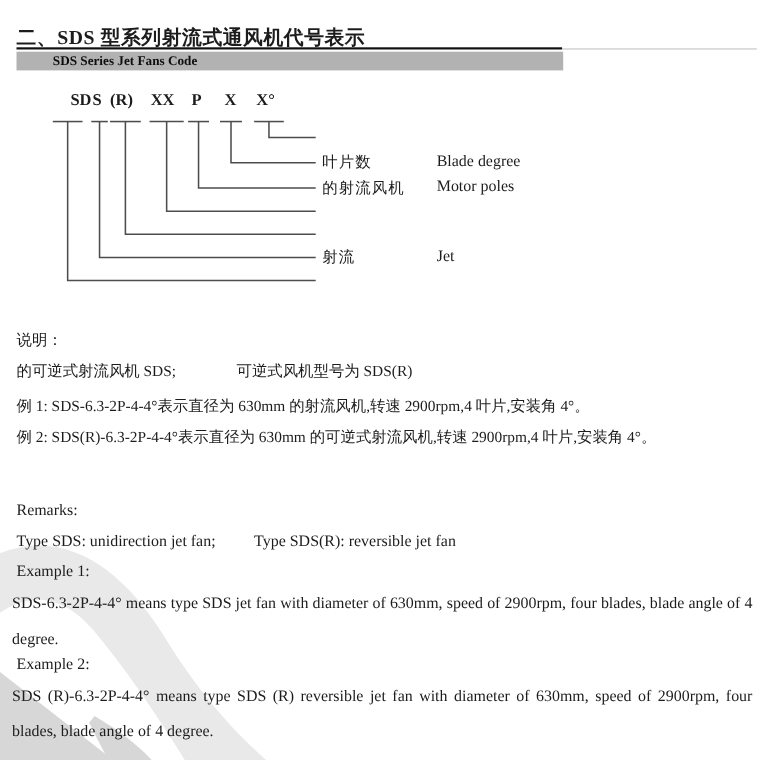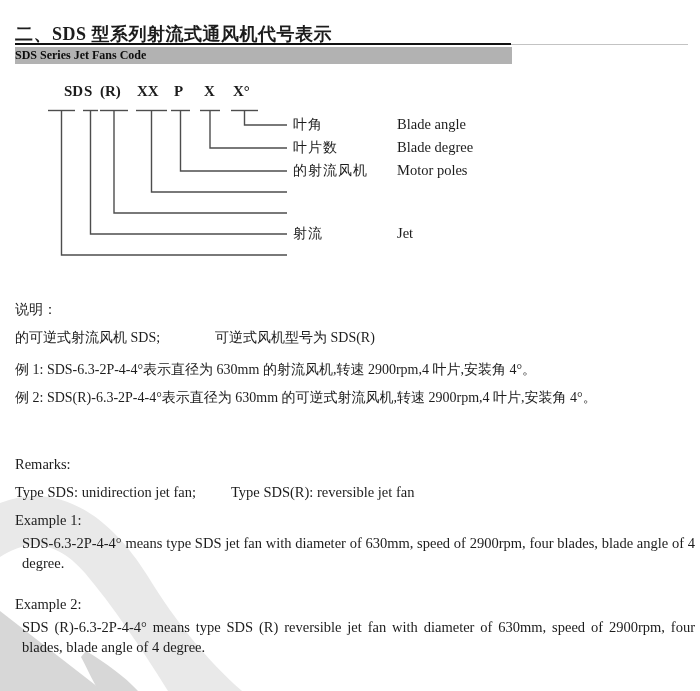--- a/index.html
+++ b/index.html
@@ -29,20 +29,21 @@
   .title-rule-thin {
     left: 511px; top: 44px;
     width: 177px; height: 1px;
     background: #c3c3c3;
   }
   .subtitle-bar {
     left: 15px; top: 47px;
     width: 497px; height: 17px;
     background: #b2b2b2;
     line-height: 17px;
+    padding-left: 33px;
     font-size: 12px; font-weight: bold;
     color: #0d0d0d;
   }
 
   
   .diagram { left: 0; top: 0; width: 700px; height: 290px; }
   .code-part {
     position: absolute; top: 83px;
     font-size: 15px; font-weight: bold;
     white-space: nowrap;
@@ -56,24 +57,24 @@
   }
   .diag-label-en {
     position: absolute; left: 397px;
     font-size: 14.5px; white-space: nowrap;
   }
 
   
   .line { position: absolute; left: 15px; font-size: 14px; white-space: nowrap; }
   .line-en { font-size: 14.5px; }
   .para {
-    position: absolute; left: 22px;
+    position: absolute; left: 11px;
     width: 673px;
     font-size: 14.5px;
-    line-height: 20px;
+    line-height: 32px;
     text-align: justify;
     white-space: normal;
   }
 
   
   .watermark { left: 0; bottom: 0; width: 260px; height: 250px; pointer-events: none; }
 </style>
 </head>
 <body>
 
@@ -115,24 +116,20 @@
       <polyline points="244.5,110.5 244.5,125 287,125"></polyline>
       <polyline points="210,110.5 210,148 287,148"></polyline>
       <polyline points="180.5,110.5 180.5,171 287,171"></polyline>
       <polyline points="151.5,110.5 151.5,192 287,192"></polyline>
       <polyline points="114,110.5 114,213 287,213"></polyline>
       <polyline points="90.5,110.5 90.5,234 287,234"></polyline>
       <polyline points="61.5,110.5 61.5,255 287,255"></polyline>
     </g>
   </svg>
 
-  <div class="diag-row" style="top:116px">
-    <span class="diag-label-cn">叶角</span>
-    <span class="diag-label-en">Blade angle</span>
-  </div>
   <div class="diag-row" style="top:139px">
     <span class="diag-label-cn">叶片数</span>
     <span class="diag-label-en">Blade degree</span>
   </div>
   <div class="diag-row" style="top:162px">
     <span class="diag-label-cn">的射流风机</span>
     <span class="diag-label-en">Motor poles</span>
   </div>
   <div class="diag-row" style="top:225px">
     <span class="diag-label-cn">射流</span>

